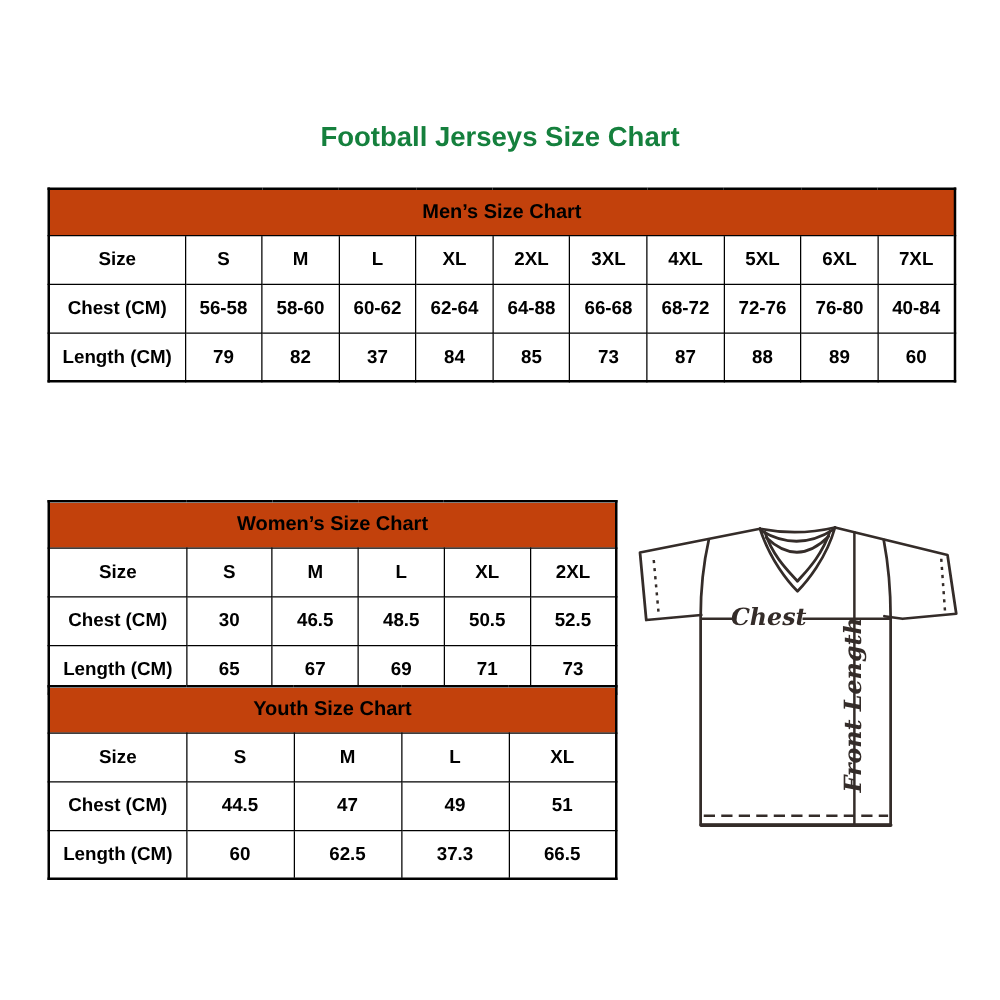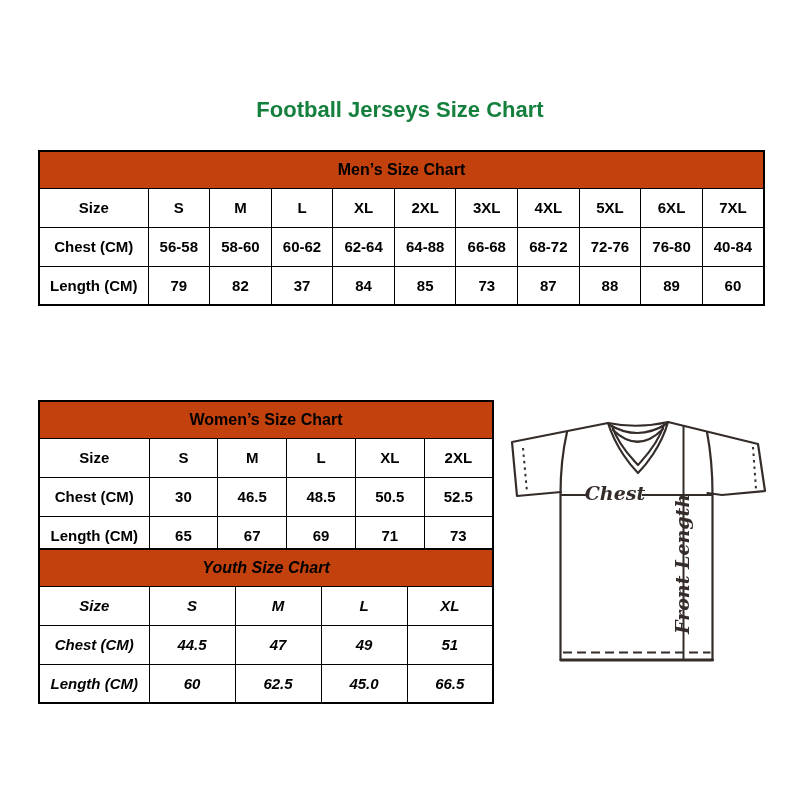--- a/index.html
+++ b/index.html
@@ -40,21 +40,21 @@
     font-size: 16px;
     height: 37px;
   }
   table.size-table td {
     font-size: 15px;
     height: 39px;
   }
   table.mens  { left: 38px; top: 150px; width: 725px; }
   table.small { width: 454px; }
   table.womens { left: 38px; top: 368px; margin-top: 32px; }
-  table.youth  { left: 38px; top: 548px; font-style: italic; }
+  table.youth  { left: 38px; top: 548px; }
   .mens  col.c-label { width: 109px; }
   .mens  col.c-data  { width: 61.6px; }
   .small col.c-label { width: 110px; }
   .womens col.c-data { width: 68.8px; }
   .youth  col.c-data { width: 86px; }
   .jersey-figure {
     position: absolute;
     left: 505px; top: 398px;
     width: 265px; height: 270px;
   }
@@ -185,21 +185,21 @@
         <td class="label-col">Chest (CM)</td>
         <td>44.5</td>
         <td>47</td>
         <td>49</td>
         <td>51</td>
       </tr>
       <tr>
         <td class="label-col">Length (CM)</td>
         <td>60</td>
         <td>62.5</td>
-        <td>45.0</td>
+        <td>37.3</td>
         <td>66.5</td>
       </tr>
     </tbody>
 </table>
 
 <div class="jersey-figure">
   <svg viewBox="0 0 265 270" xmlns="http://www.w3.org/2000/svg">
     <g fill="none" stroke="#342c29" stroke-width="2.2" stroke-linejoin="round" stroke-linecap="round">
 
       <path d="M 103,25 L 7,44 L 12,98 L 56,94"></path>

